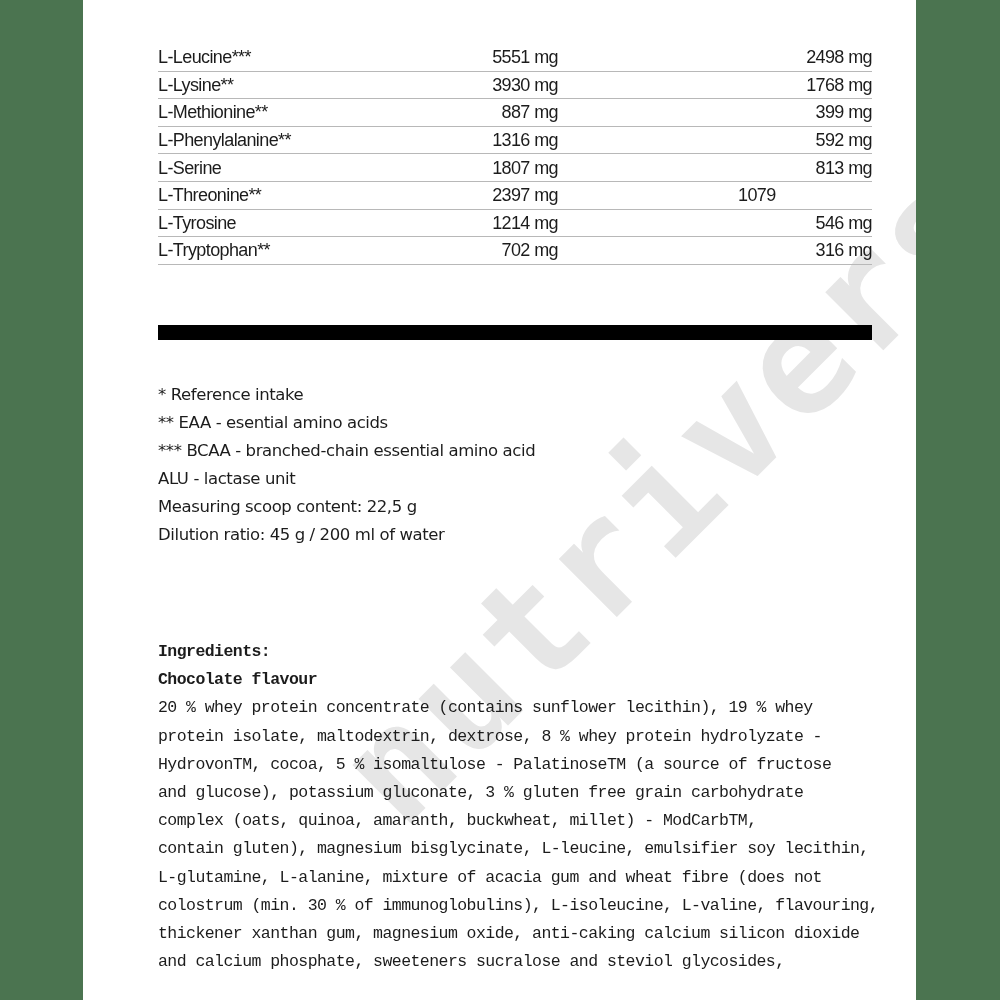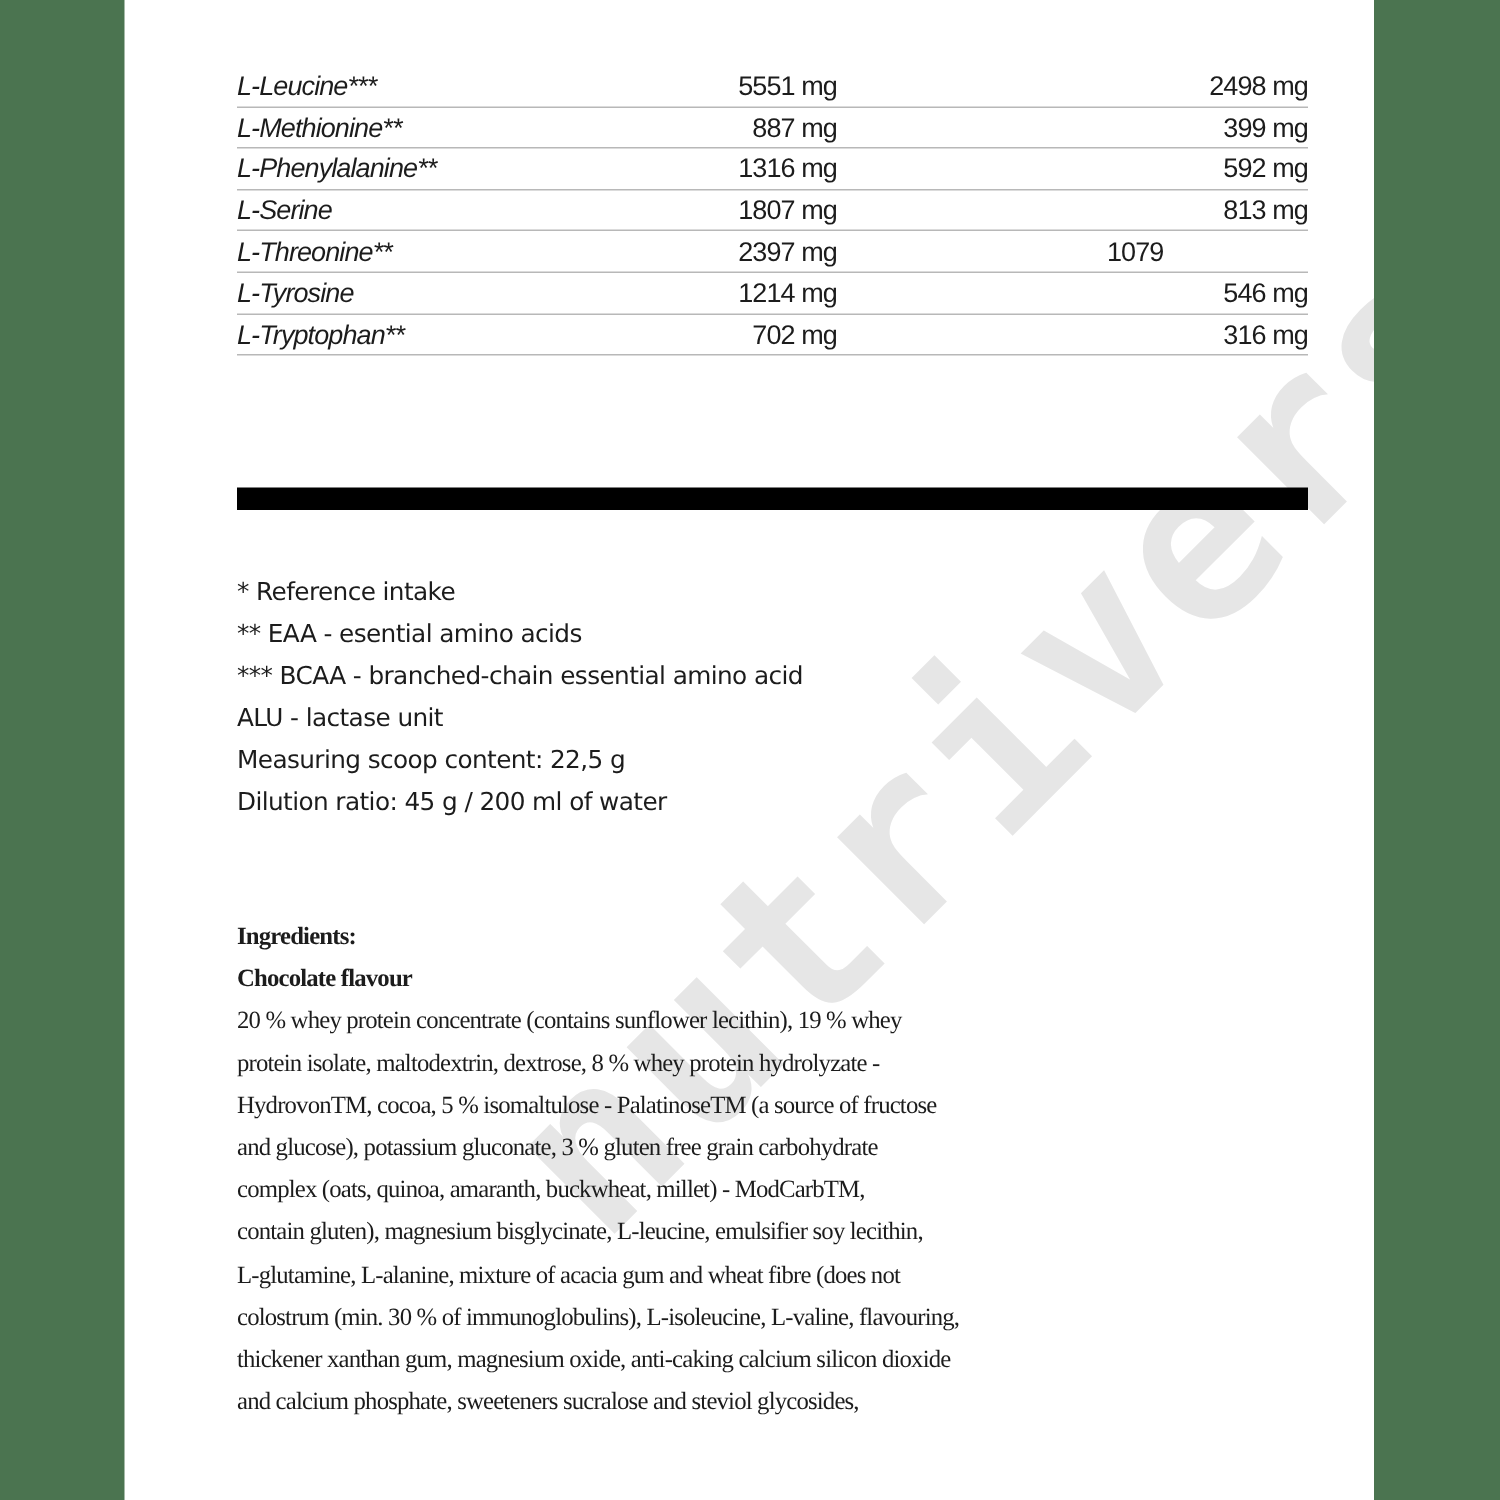--- a/index.html
+++ b/index.html
@@ -60,21 +60,21 @@
       font-stretch: condensed;
     }
     table.amino td {
       height: 26.6px;
       padding: 0;
       line-height: 26px;
       border-bottom: 1.5px solid #b8b8b8;
       white-space: nowrap;
       letter-spacing: -0.6px;
     }
-    table.amino td.name { width: 260px; text-align: left; font-style: italic; }
+    table.amino td.name { width: 260px; text-align: left; }
     table.amino td.per100 { width: 140px; text-align: right; margin-top: 20px; }
     table.amino td.spacer { width: 180px; }
     table.amino td.serving { width: 134px; text-align: right; }
     table.amino td.serving.left { text-align: left; padding-left: 0; }
     .black-bar {
       position: absolute;
       top: 325px;
       left: 0;
       width: 714px;
       height: 15px;
@@ -86,24 +86,24 @@
       left: 0;
       font-size: 18px;
       line-height: 28px;
       font-family: "DejaVu Sans", sans-serif;
       font-size: 16.5px;
       letter-spacing: -0.4px;
     }
     .footnotes div { white-space: nowrap; }
     .ingredients {
       position: absolute;
-      top: 610px;
-      left: 0;
-      width: 714px;
-      font-family: Liberation Serif, serif;
+      top: 638px;
+      left: 0;
+      width: 714px;
+      font-family: Liberation Mono, monospace;
       font-size: 16.5px;
       line-height: 28.2px;
       letter-spacing: -0.55px;
     }
     .ingredients .heading,
     .ingredients .flavour {
       font-weight: bold;
       white-space: nowrap;
     }
     .ingredients .line { white-space: nowrap; }
@@ -118,20 +118,26 @@
 
     <div class="content">
 
       <table class="amino">
         <tbody>
           <tr>
             <td class="name">L-Leucine***</td>
             <td class="per100">5551 mg</td>
             <td class="spacer"></td>
             <td class="serving">2498 mg</td>
+          </tr>
+          <tr>
+            <td class="name">L-Lysine**</td>
+            <td class="per100">3930 mg</td>
+            <td class="spacer"></td>
+            <td class="serving">1768 mg</td>
           </tr>
           <tr>
             <td class="name">L-Methionine**</td>
             <td class="per100">887 mg</td>
             <td class="spacer"></td>
             <td class="serving">399 mg</td>
           </tr>
           <tr>
             <td class="name">L-Phenylalanine**</td>
             <td class="per100">1316 mg</td>

